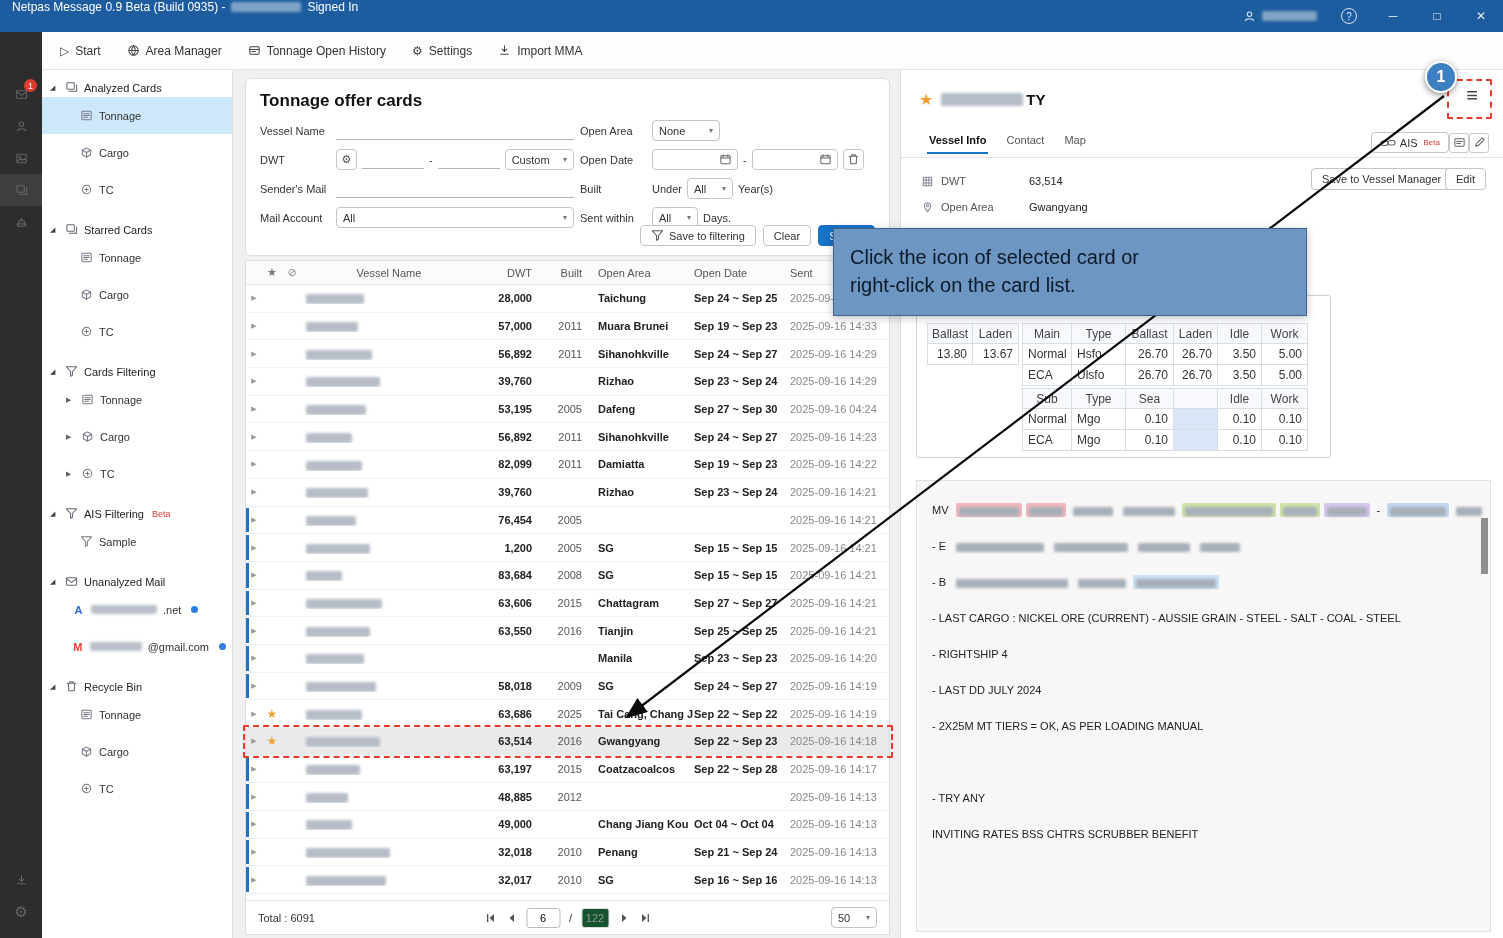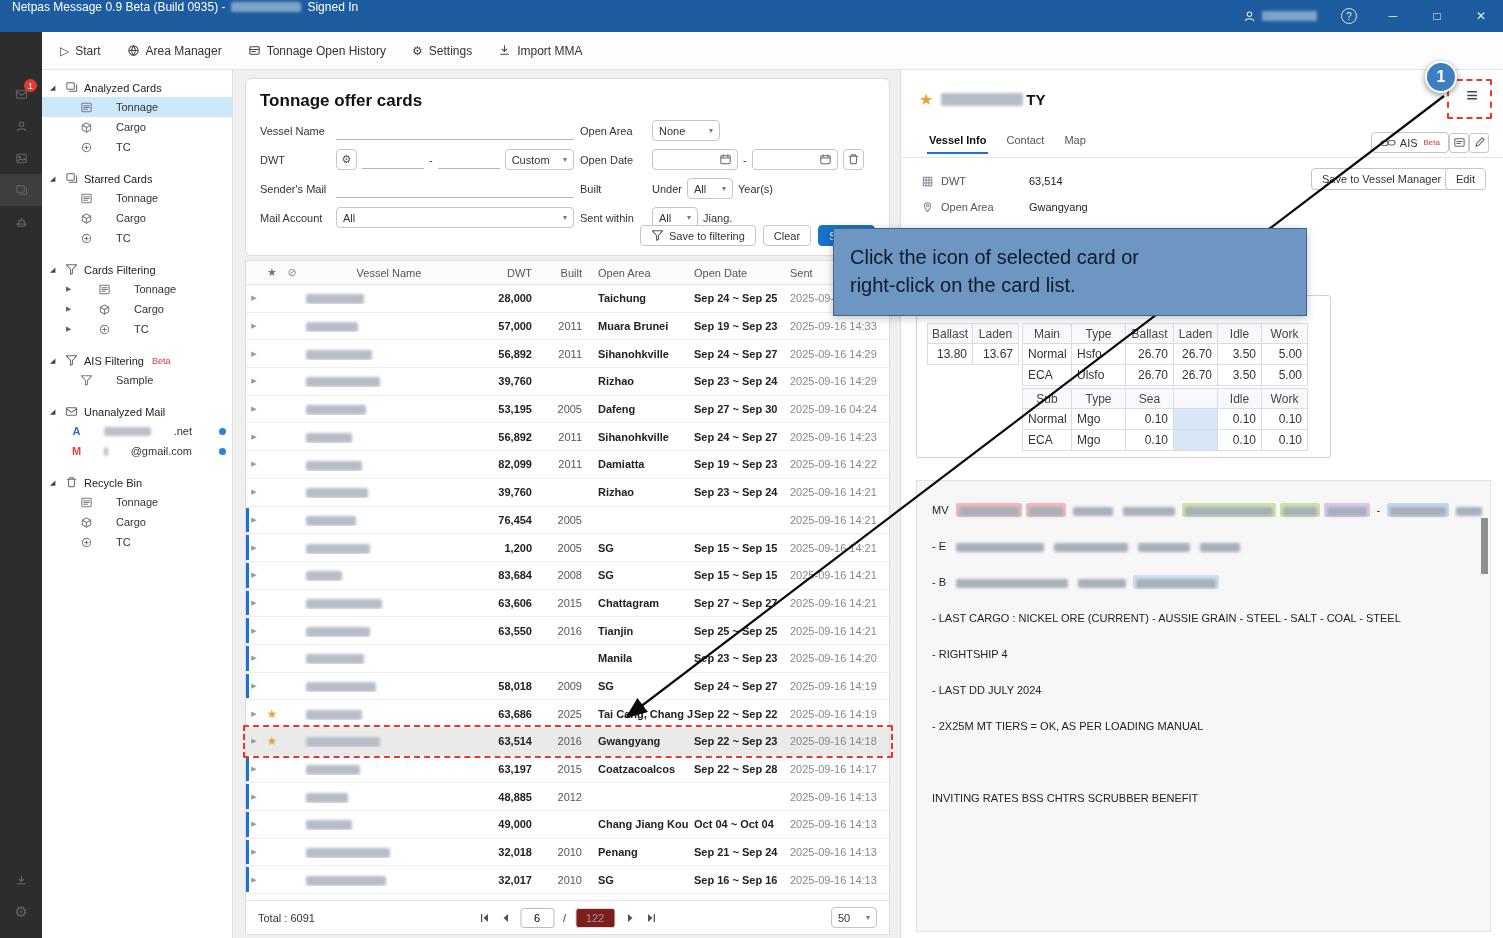--- a/index.html
+++ b/index.html
@@ -30,21 +30,21 @@
   .tool-item{display:flex;align-items:center;gap:6px;font-size:12px;color:#333;cursor:default}
   .tool-item .ic{color:#444;font-size:12px}
 
   
   .sidebar{position:absolute;top:70px;left:42px;width:191px;bottom:0;background:#fff;border-right:1px solid #e2e2e2;padding-top:8px;overflow:hidden}
   .tree-section{margin-bottom:12px}
   .tree-head{display:flex;align-items:center;gap:6px;padding:3px 8px;color:#222}
   .tri{font-size:7px;color:#444;width:9px}
   .tree-head .ic{color:#667}
   .beta{color:#d43b3b;font-size:9px;margin-left:2px}
-  .tree-item{display:flex;align-items:center;gap:23px;padding:3px 6px 3px 38px;color:#333;height:20px}
+  .tree-item{display:flex;align-items:center;gap:6px;padding:3px 6px 3px 38px;color:#333;height:37px}
   .tree-item.selected{background:#cde8fb}
   .tree-item .ic{color:#778}
   .mini-exp{font-size:7px;color:#666;margin-left:-14px;width:9px}
   .tree-item.account{padding-left:30px}
   .prov{font-weight:bold;font-size:11px;width:13px;text-align:center}
   .sblur{display:inline-block;height:9px;background:#b9c0c8;border-radius:2px;filter:blur(1.5px)}
   .dot{width:7px;height:7px;border-radius:50%;background:#2f7fe0;margin-left:4px;flex:none}
 
   
   .center{position:absolute;top:70px;left:233px;width:667px;bottom:0;background:#f0f0f0}
@@ -80,21 +80,21 @@
   .c-ar{width:104px;padding-left:8px;flex:none;color:#222;font-weight:bold;white-space:nowrap;overflow:hidden}
   .c-dt{width:96px;flex:none;color:#222;font-weight:bold;white-space:nowrap}
   .c-se{flex:1;color:#888;white-space:nowrap}
   .thead .c-d,.thead .c-b,.thead .c-ar,.thead .c-dt,.thead .c-se{color:#555;font-weight:normal}
   .thead .c-n{text-align:center;padding-left:0}
   .nblur{display:inline-block;height:10px;background:#b6bdc6;border-radius:2px;filter:blur(1.8px);vertical-align:middle}
   .tfoot{height:34px;border-top:1px solid #e3e3e3;display:flex;align-items:center;padding:0 12px;position:relative;flex:none}
   .pg{position:absolute;left:50%;transform:translateX(-50%);display:flex;align-items:center;gap:9px}
   .pg .ic{color:#555}
   .pg-input{width:34px;height:20px;border:1px solid #bbb;border-radius:3px;text-align:center;font:inherit}
-  .pg-total{width:40px;height:20px;background:#7f1d1d;border:1px solid #ddd;border-radius:3px;display:flex;align-items:center;justify-content:center;color:#999}
+  .pg-total{width:28px;height:20px;background:#14532d;border:1px solid #ddd;border-radius:3px;display:flex;align-items:center;justify-content:center;color:#999}
   .page-size{position:absolute;right:12px}
 
   
   .right{position:absolute;top:70px;left:900px;right:0;bottom:0;background:#fff;border-left:1px solid #ddd}
   .rp-head{position:absolute;top:16px;left:18px;right:14px;height:26px;display:flex;align-items:center}
   .rp-star{color:#f0a030;font-size:16px;margin-right:8px}
   .rp-name{font-size:15px;font-weight:bold;color:#111;display:flex;align-items:center;gap:3px}
   .rp-name .nblur{width:82px;height:13px}
   .rp-burger{position:absolute;left:558px;top:14px;font-size:20px;color:#444;width:26px;text-align:center}
   .rp-tabs{position:absolute;top:60px;left:0;right:0;height:28px;border-bottom:1px solid #e4e4e4;display:flex;align-items:flex-start;padding-left:18px}
@@ -544,21 +544,21 @@
               <span>All</span>
               <span class="ch">▾</span>
             </span>
           </span>
         <span class="flabel">Sent within</span>
         <span class="hrow">
           <span class="sel" style="width:46px">
               <span>All</span>
               <span class="ch">▾</span>
             </span>
-          <span>Jiang.</span>
+          <span>Days.</span>
         </span>
       </div>
       <div class="fc-buttons">
         <span class="btn">
             <span class="ic">
               <svg width="13" height="13" viewBox="0 0 14 14" fill="none" stroke="currentColor" stroke-width="1.1" stroke-linecap="round" stroke-linejoin="round">
                 <path d="M1.5 2h11L8 7v4l-2 1.2V7z"></path>
               </svg>
             </span>
             <span>Save to filtering</span>
@@ -1010,20 +1010,21 @@
     <div class="msg-area">
       <div id="msg-body">
           <div class="msg-line"><span class="tok">MV</span><span class="tok" style="background: rgb(242, 184, 188);"><span class="bar" style="width: 60px;"></span></span><span class="tok" style="background: rgb(242, 184, 188);"><span class="bar" style="width: 34px;"></span></span><span class="tok"><span class="bar" style="width: 40px;"></span></span><span class="tok"><span class="bar" style="width: 52px;"></span></span><span class="tok" style="background: rgb(207, 227, 168);"><span class="bar" style="width: 88px;"></span></span><span class="tok" style="background: rgb(207, 227, 168);"><span class="bar" style="width: 34px;"></span></span><span class="tok" style="background: rgb(217, 199, 240);"><span class="bar" style="width: 40px;"></span></span><span class="tok">-</span><span class="tok" style="background: rgb(195, 215, 242);"><span class="bar" style="width: 56px;"></span></span><span class="tok"><span class="bar" style="width: 26px;"></span></span></div>
           <div class="msg-line"><span class="tok">- E</span><span class="tok"><span class="bar" style="width: 88px;"></span></span><span class="tok"><span class="bar" style="width: 74px;"></span></span><span class="tok"><span class="bar" style="width: 52px;"></span></span><span class="tok"><span class="bar" style="width: 40px;"></span></span></div>
           <div class="msg-line"><span class="tok">- B</span><span class="tok"><span class="bar" style="width: 112px;"></span></span><span class="tok"><span class="bar" style="width: 48px;"></span></span><span class="tok" style="background: rgb(207, 224, 245);"><span class="bar" style="width: 80px;"></span></span></div>
           <div class="msg-line"><span class="tok">- LAST CARGO : NICKEL ORE (CURRENT) - AUSSIE GRAIN - STEEL - SALT - COAL - STEEL</span></div>
           <div class="msg-line"><span class="tok">- RIGHTSHIP 4</span></div>
           <div class="msg-line"><span class="tok">- LAST DD JULY 2024</span></div>
           <div class="msg-line"><span class="tok">- 2X25M MT TIERS = OK, AS PER LOADING MANUAL</span></div>
           <div class="msg-line"></div>
+          <div class="msg-line"><span class="tok">- TRY ANY</span></div>
           <div class="msg-line"><span class="tok">INVITING RATES BSS CHTRS SCRUBBER BENEFIT</span></div>
         </div>
       <span class="msg-scroll"></span>
     </div>
   </div>
 
   <svg class="arrows" width="1503" height="938">
     <defs>
       <marker id="ah" markerWidth="11" markerHeight="9" refX="9" refY="4" orient="auto">
         <path d="M0,0 L10,4 L0,8 z" fill="#0a0a0a"></path>

